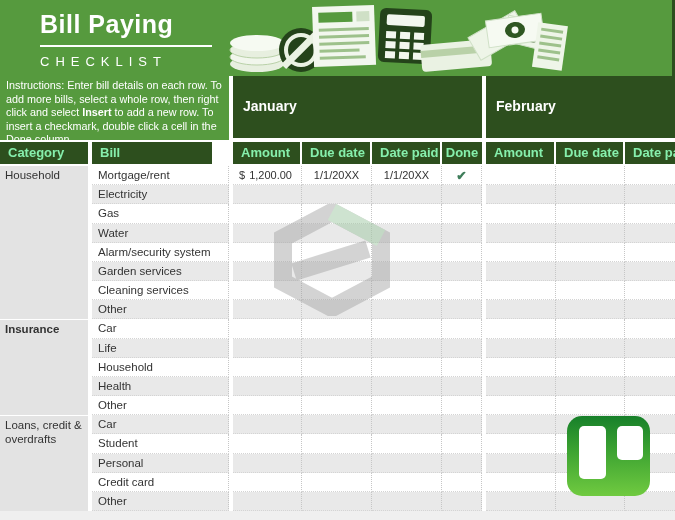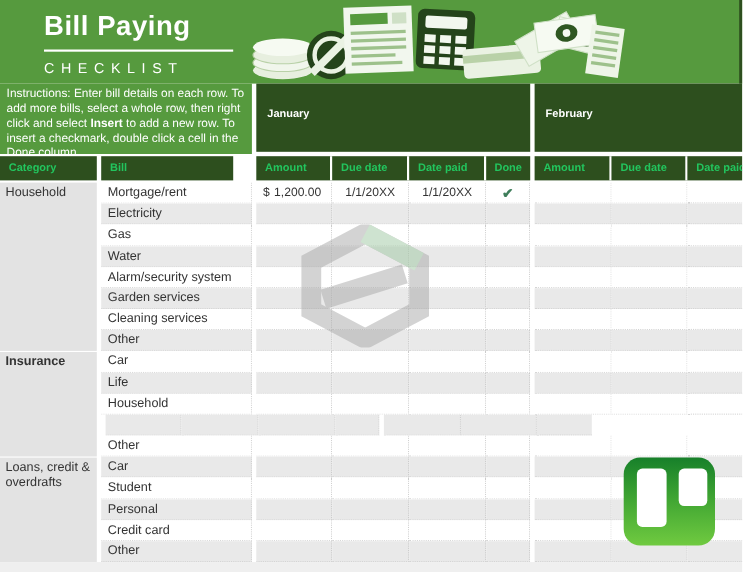--- a/index.html
+++ b/index.html
@@ -18,24 +18,24 @@
 
   
   .instructions{left:0;top:76px;width:229px;height:64px;background:#569a3e;color:#fff;
                 font-size:10.8px;line-height:13.6px;padding:3px 5px 16px 6px;}
   .instructions b{font-weight:bold;}
 
   
   .month{background:#2d4f1e;color:#fff;}
   .month-jan{left:233px;top:76px;width:249px;height:62px;}
   .month-feb{left:486px;top:76px;width:189px;height:62px;}
-  .month-label{padding:22px 0 0 10px;font-weight:bold;font-size:10px;}
-
-  
-  .ch{top:142px;height:22px;background:#2d4f1e;color:#22c55e;font-weight:bold;font-size:10px;
+  .month-label{padding:22px 0 0 10px;font-weight:bold;font-size:14px;}
+
+  
+  .ch{top:142px;height:22px;background:#2d4f1e;color:#86efac;font-weight:bold;font-size:13px;
       line-height:21px;padding-left:8px;border-right:2px solid #fff;overflow:hidden;white-space:nowrap;}
   .ch-cat{left:0;width:88px;border-right:none;}
   .ch-bill{left:92px;width:120px;border-right:none;}
   .ch-ja{left:233px;width:69px;}
   .ch-jd{left:302px;width:70px;}
   .ch-jp{left:372px;width:70px;}
   .ch-done{left:442px;width:40px;padding-left:0;text-align:center;border-right:none;}
   .ch-fa{left:486px;width:70px;}
   .ch-fd{left:556px;width:69px;}
   .ch-fp{left:625px;width:50px;border-right:none;}
@@ -337,20 +337,21 @@
         </div>
       <div class="cell c-date"></div>
       <div class="cell c-date"></div>
       <div class="cell c-done"></div>
       <div class="gapcell"></div>
       <div class="cell c-amt2"></div>
       <div class="cell c-date2"></div>
       <div class="cell c-fpaid"></div>
     </div>
       <div class="row band">
+      <div class="cell c-bill">Health</div>
       <div class="gapcell"></div>
       <div class="cell c-amt">
           <span></span>
           <span></span>
         </div>
       <div class="cell c-date"></div>
       <div class="cell c-date"></div>
       <div class="cell c-done"></div>
       <div class="gapcell"></div>
       <div class="cell c-amt2"></div>

